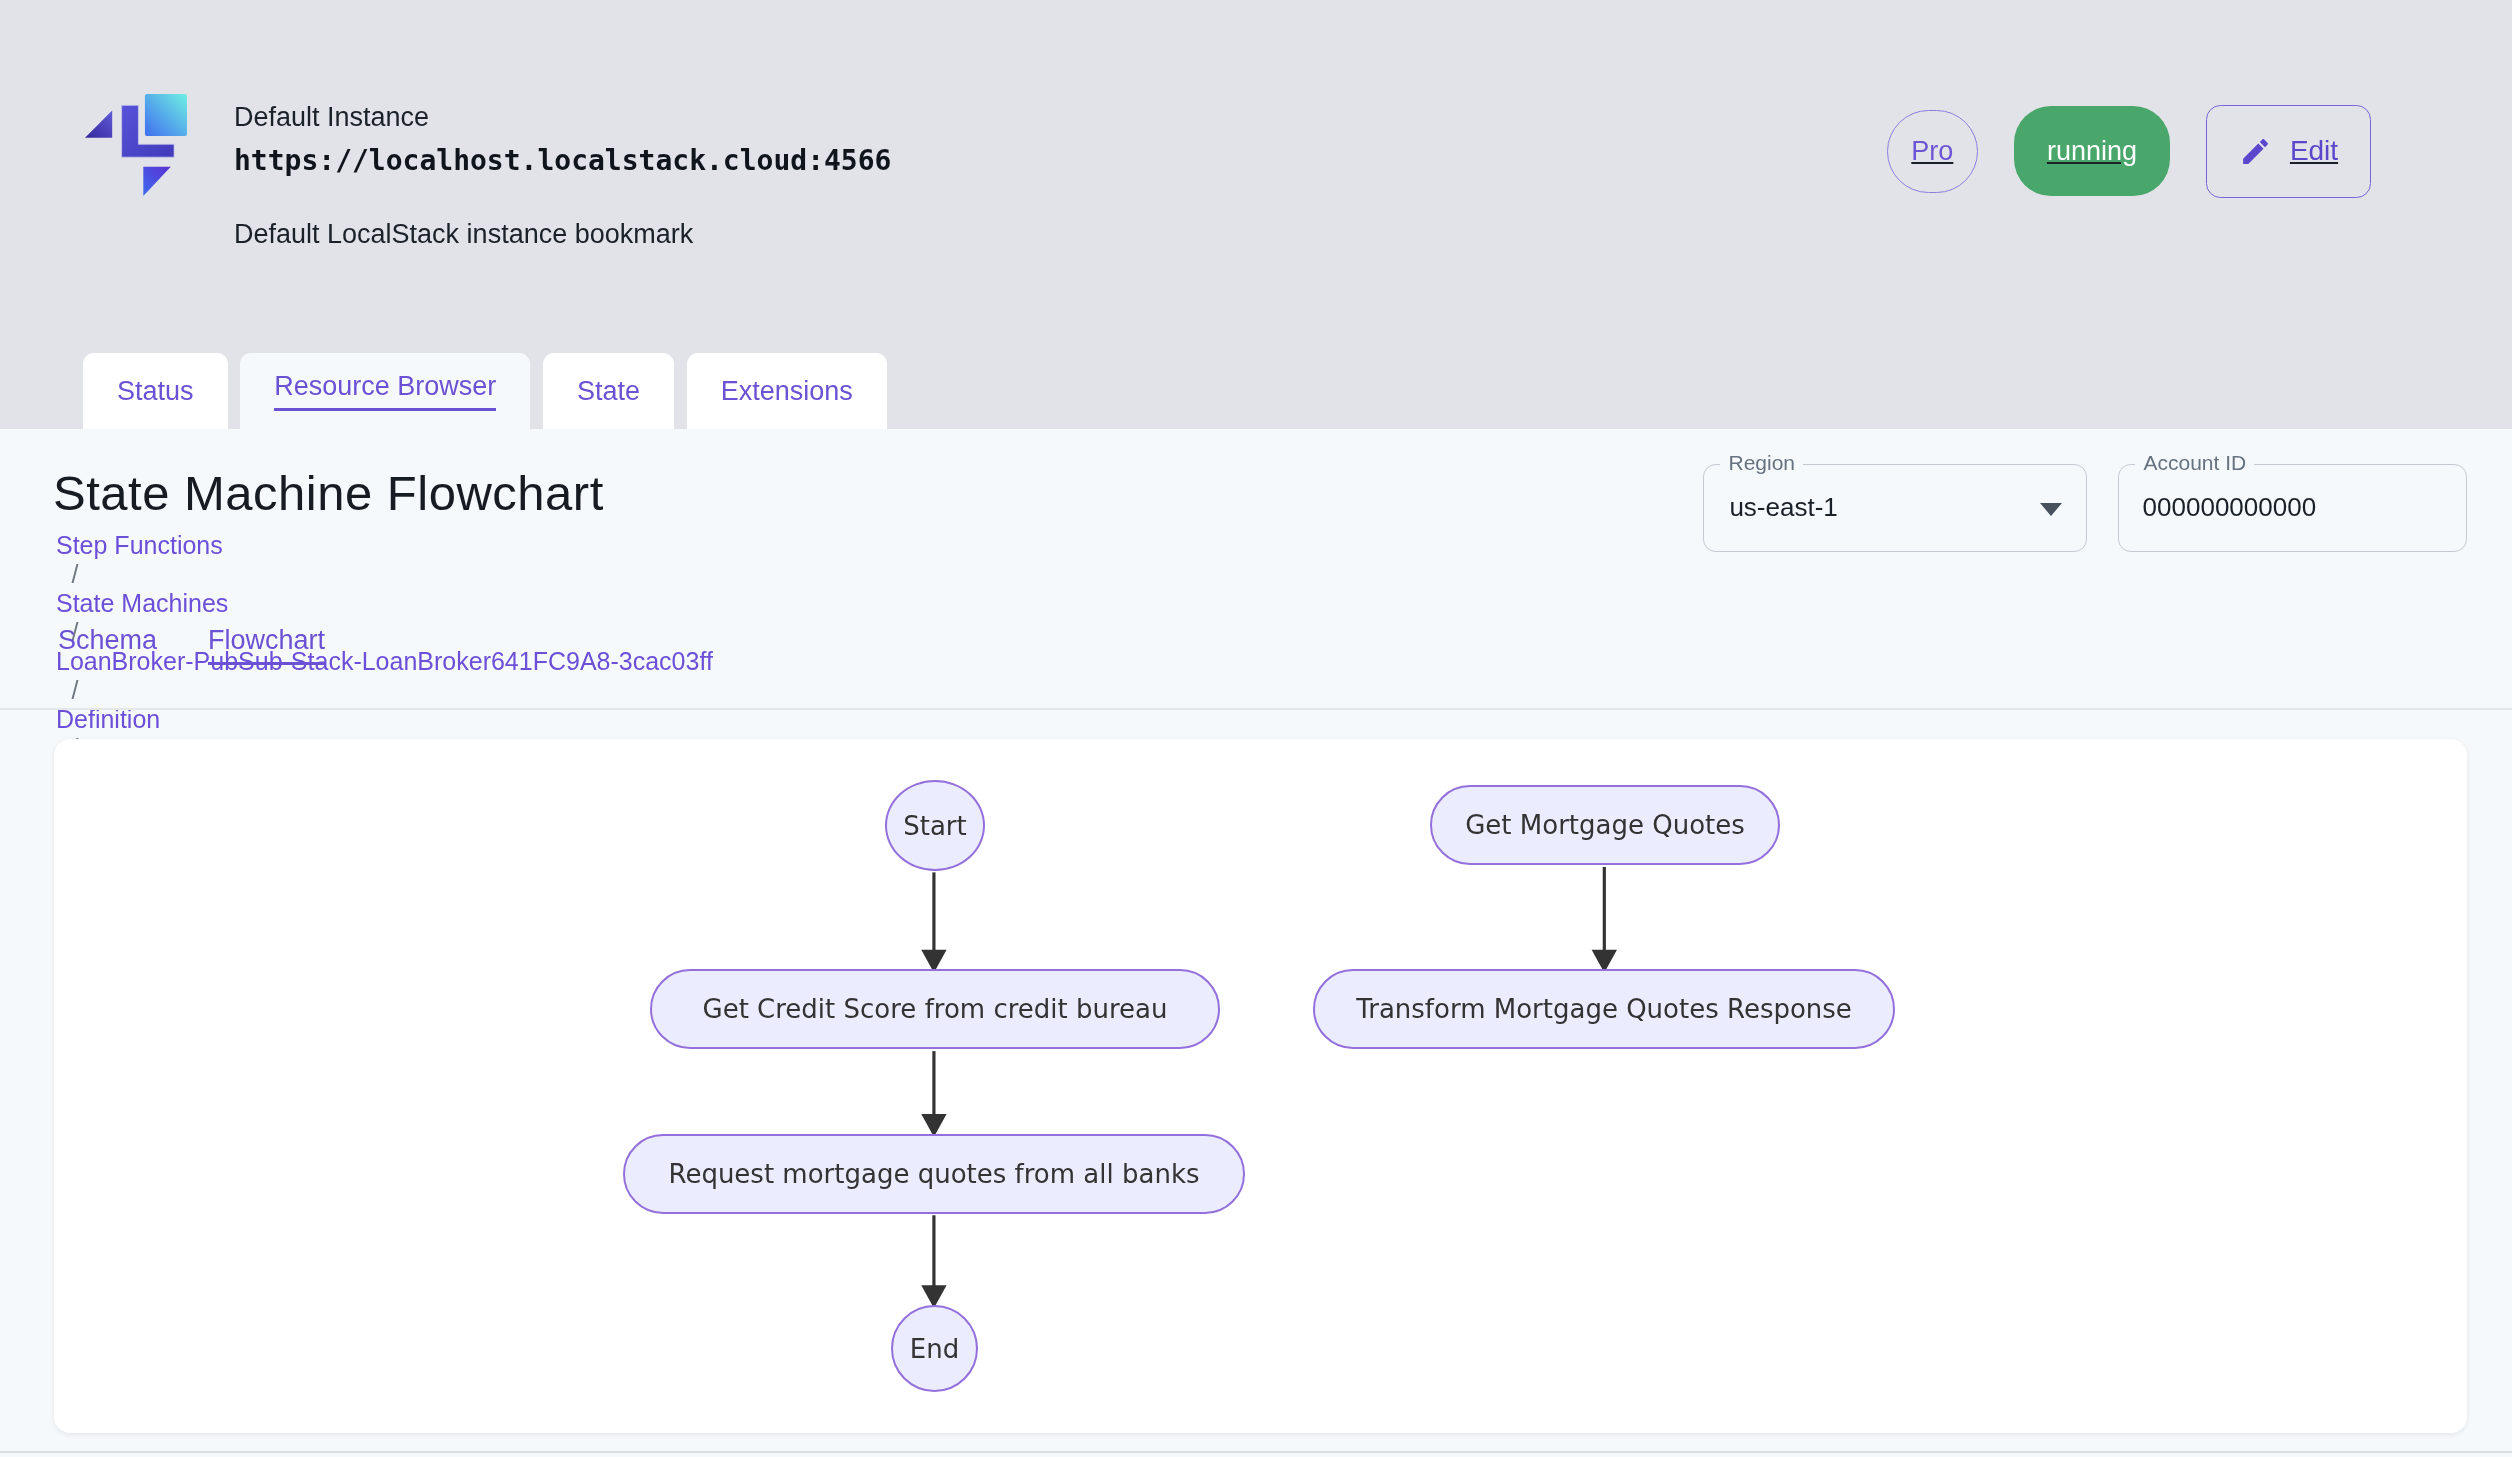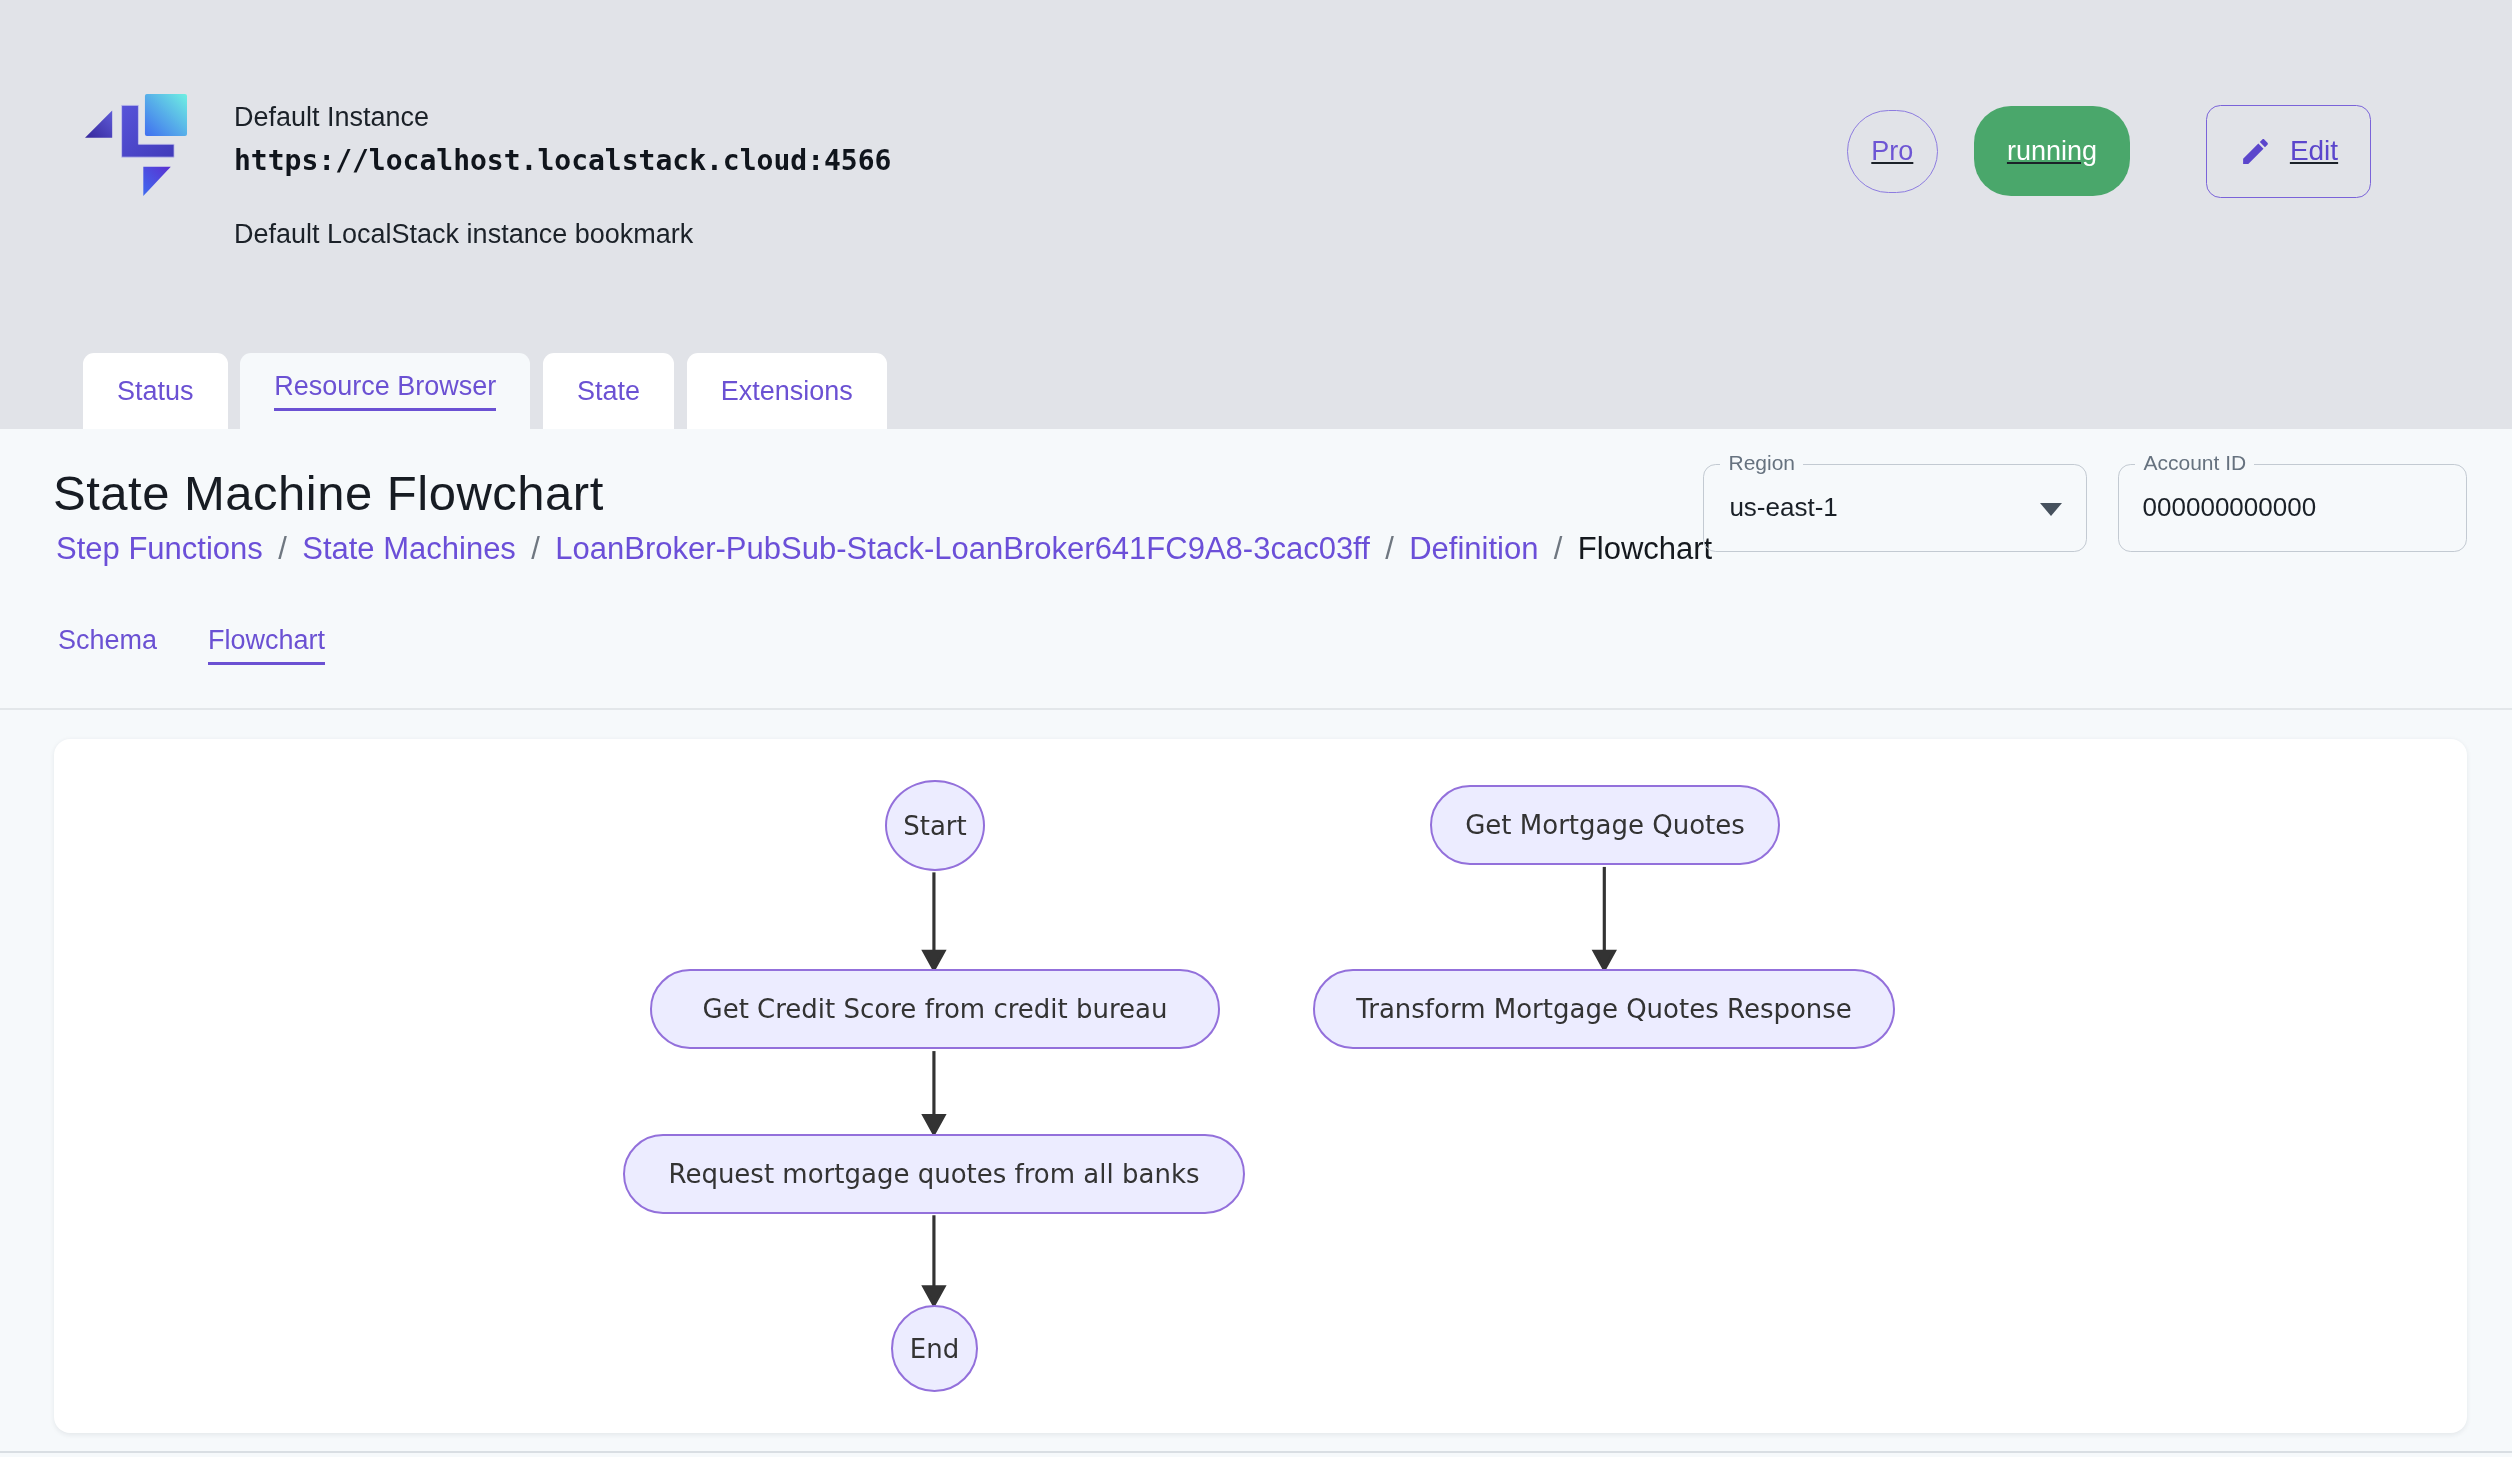--- a/index.html
+++ b/index.html
@@ -26,39 +26,39 @@
     color:#6d55d4; font-size:27px; background:transparent;
   }
   .chip-running {
     display:flex; align-items:center; justify-content:center;
     height:90px; padding:0 33px; border-radius:37px;
     background:#4aa76b; color:#ffffff; font-size:27px;
   }
   .btn-edit {
     display:flex; align-items:center; justify-content:center; gap:18px;
     width:165px; height:93px; border:1.8px solid #7a63d9; border-radius:14.5px;
-    color:#5b46cc; font-size:28px; background:transparent; cursor:pointer;margin-left:40px;
+    color:#5b46cc; font-size:28px; background:transparent; cursor:pointer;
   }
   .btn-edit svg { width:33px; height:33px; fill:#5b46cc; }
 
   
   .tabs { position:absolute; left:83px; top:353px; display:flex; gap:12.7px; }
   .tab {
     display:flex; align-items:center; justify-content:center;
     height:76px; padding:0 34px;
     background:#ffffff; border-radius:11px 11px 0 0;
     color:#6b51d3; font-size:27px; cursor:pointer; white-space:nowrap;
   }
   .tab.active { background:#f6f9fb; }
   .tab.active .tab-label { border-bottom:3.6px solid #6b51d3; padding-bottom:6.4px; }
 
   
   .panel { position:absolute; left:0; top:429px; width:2512px; height:1028px; background:#f6f9fb; }
   .page-title { position:absolute; left:53px; top:36px; font-size:49px; font-weight:500; color:#171c23; letter-spacing:0.5px; }
-  .breadcrumb { position:absolute; left:56px; top:102px; display:flex; align-items:flex-start; font-size:31px; white-space:nowrap; }
+  .breadcrumb { position:absolute; left:56px; top:102px; display:flex; align-items:flex-start; font-size:25px; white-space:nowrap;flex-direction:column; }
   .breadcrumb a { color:#6b4fd8; text-decoration:none; cursor:pointer; }
   .crumb-sep { color:#6f7780; margin:0 15.4px; }
   .crumb-current { color:#15191e; }
 
   
   .outlined {
     position:absolute; top:35px; height:88px;
     border:1.8px solid #c3cad2; border-radius:12.7px; background:transparent;
   }
   .outlined .float-label {

